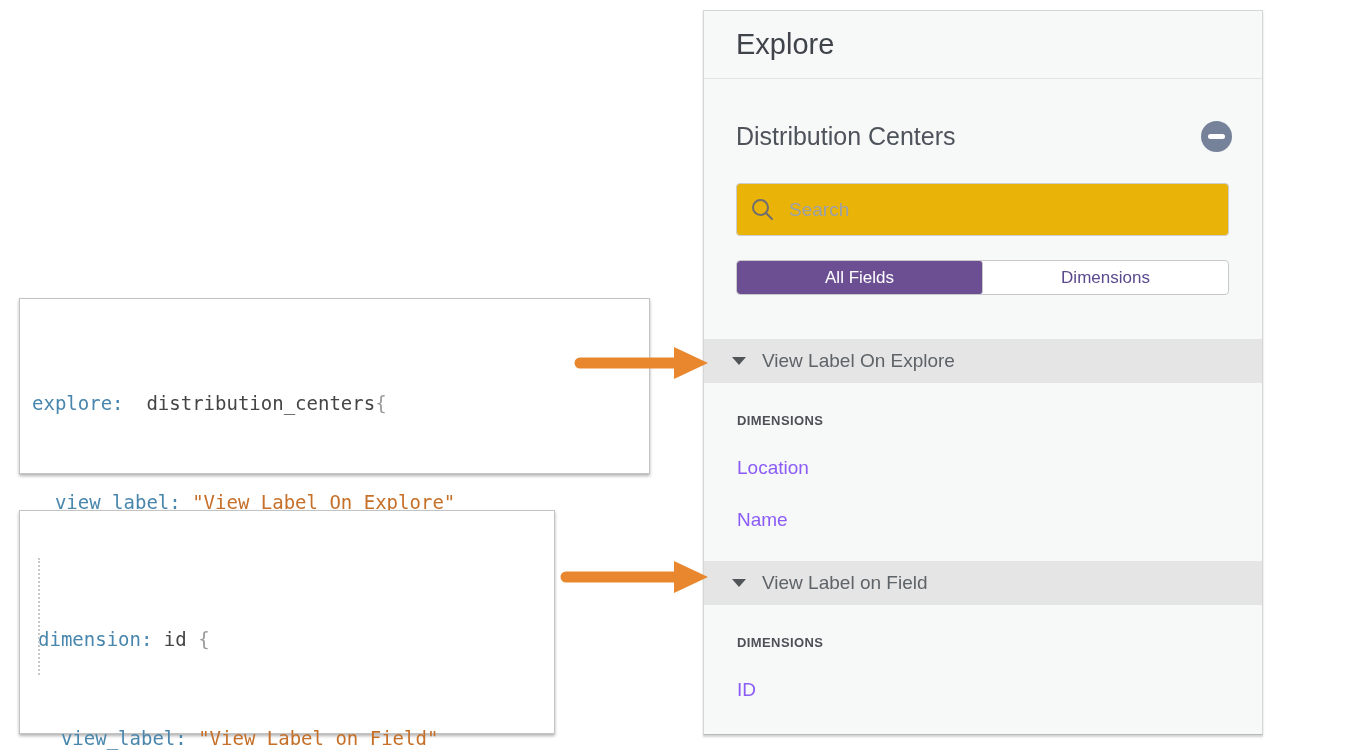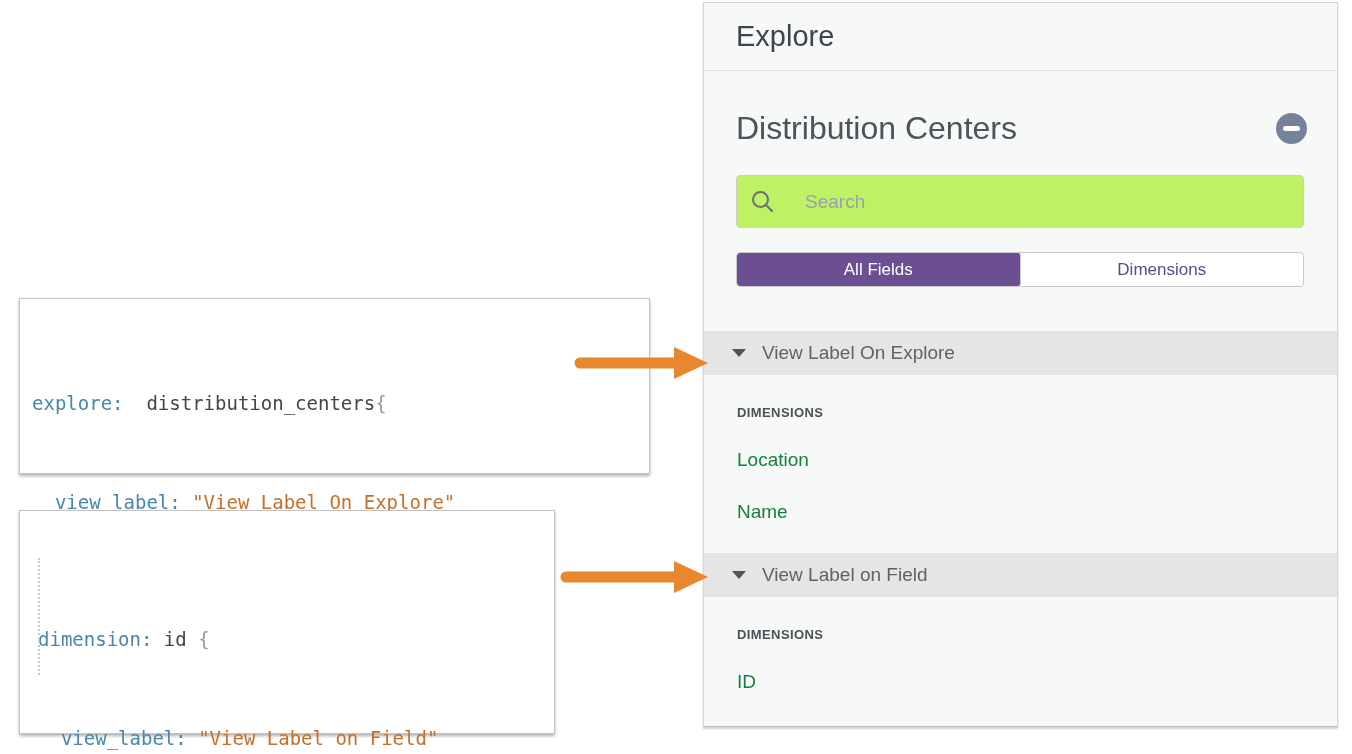--- a/index.html
+++ b/index.html
@@ -29,50 +29,50 @@
   .kw   { color: var(--code_keyword); }
   .pl   { color: var(--code_plain); }
   .br   { color: var(--code_brace); }
   .st   { color: var(--code_string); }
 
   
   .arrow { position: absolute; color: var(--arrow_orange); z-index: 5; }
 
   
   .panel {
-    position: absolute; left: 703px; top: 2px; width: 635px; height: 725px;
+    position: absolute; left: 703px; top: 10px; width: 560px; height: 725px;
     box-sizing: border-box;
     background: #f7f8f8;
     border: 1px solid #d6d6d6;
     border-bottom-color: #b9b9b9;
     box-shadow: 0 2px 2px rgba(0,0,0,0.18);
   }
   .panel-header {
     height: 67px; border-bottom: 1px solid #e3e3e3;
     display: flex; align-items: center; padding-left: 32px;
     font-size: 29px; font-weight: 300; color: #3f444b;
   }
   .explore-row {
     margin: 40px 30px 0 32px;
     display: flex; align-items: center; justify-content: space-between;
-    font-size: 32px; font-weight: 300; color: #4e535b; height: 34px;
+    font-size: 25px; font-weight: 300; color: #4e535b; height: 34px;
   }
   .minus-btn {
     width: 31px; height: 31px; border-radius: 50%;
     background: var(--minus_slate);
     position: relative; cursor: pointer; flex: 0 0 auto;
   }
   .minus-btn .bar {
     position: absolute; left: 7px; top: 13px; width: 17px; height: 5px;
     border-radius: 2.5px; background: #ffffff;
   }
   .search-box {
     margin: 30px 33px 0 32px; height: 53px; box-sizing: border-box;
-    background: #bef264; border: 1px solid #cdcdcd; border-radius: 4px;
-    display: flex; align-items: center; padding: 0 14px; gap: 16px;
+    background: #eab308; border: 1px solid #cdcdcd; border-radius: 4px;
+    display: flex; align-items: center; padding: 0 14px;
   }
   .search-box svg { flex: 0 0 auto; margin-right: 13px; }
   .search-box input {
     border: none; outline: none; background: transparent;
     font-family: "Liberation Sans", sans-serif;
     font-size: 19px; color: #4e535b; width: 100%;
   }
   .search-box input::placeholder { color: #9aa1ab; opacity: 1; }
 
   .tabs {
@@ -101,21 +101,21 @@
     width: 0; height: 0; margin-right: 16px;
     border-left: 7px solid transparent; border-right: 7px solid transparent;
     border-top: 8px solid #515559;
   }
   .group-heading {
     margin: 30px 0 0 33px;
     font-size: 13px; font-weight: 700; letter-spacing: 0.4px; color: #4d5157;
     height: 16px; line-height: 16px;
   }
   .field {
-    margin: 26px 0 0 33px; font-size: 19px; color: #15803d;
+    margin: 26px 0 0 33px; font-size: 19px; color: #8b5cf6;
     height: 26px; line-height: 26px; cursor: pointer;
   }
 </style>
 </head>
 <body>
 
 <div class="codebox" id="codebox-explore">
   <div><span class="kw">explore:</span><span class="pl">  distribution_centers</span><span class="br">{</span></div>
   <div><span class="kw">  view_label:</span><span class="st"> "View Label On Explore"</span></div>
   <div><span class="kw">  group_label:</span><span class="st"> "theLook"</span></div>

